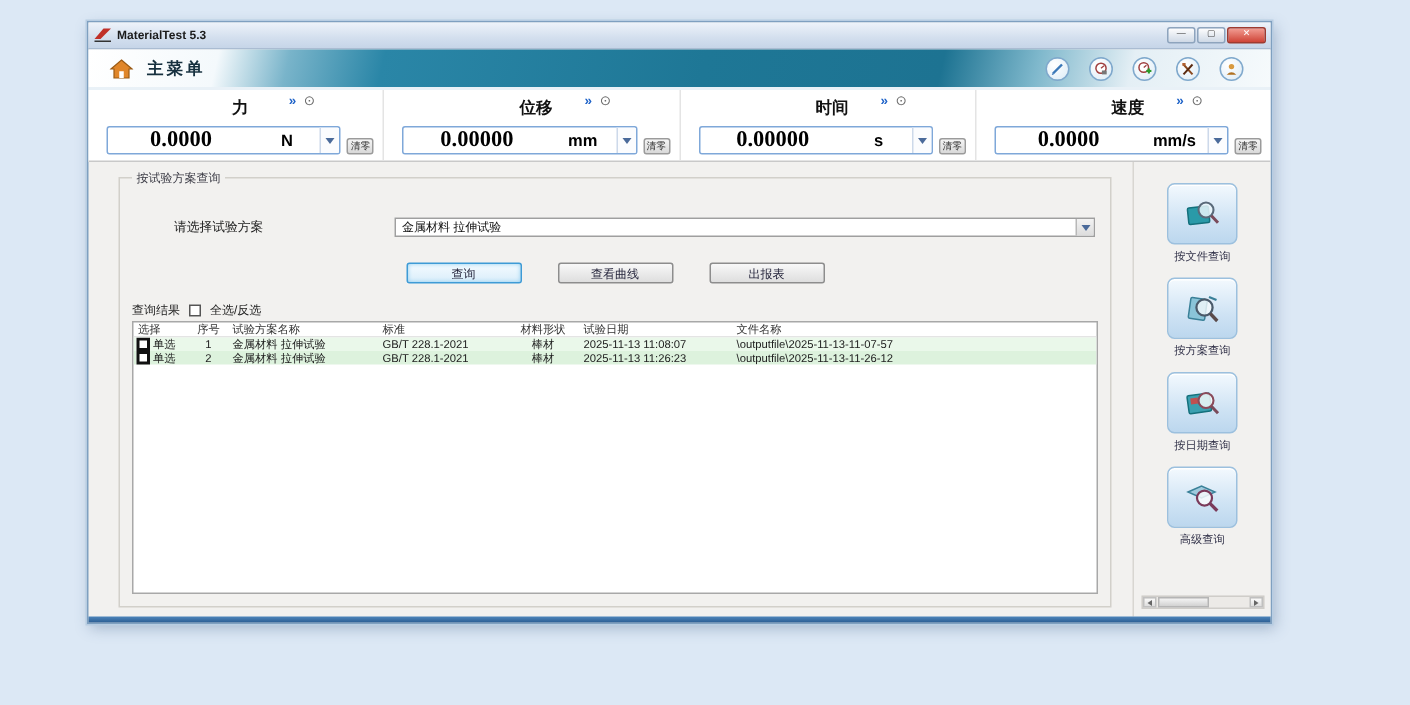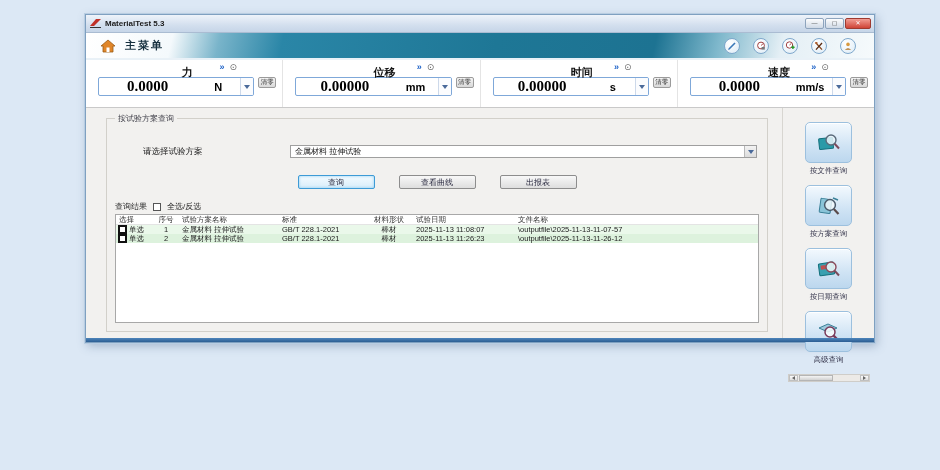--- a/index.html
+++ b/index.html
@@ -4,21 +4,21 @@
 <style>
   * { margin:0; padding:0; box-sizing:border-box; }
   html,body { width:940px; height:470px; }
   body {
     background:#dce8f5;
     font-family:"Liberation Sans","DejaVu Sans",sans-serif;
     overflow:hidden;
     position:relative;
   }
   .window {
-    position:absolute; left:85px; top:14px; width:790px; height:329px;
+    position:absolute; left:58px; top:14px; width:790px; height:402px;
     background:#f2f1ef;
     border:1px solid #7fa0c0;
     box-shadow:0 0 0 1px #b8cde2, 2px 3px 9px rgba(60,90,130,.35);
     display:flex; flex-direction:column;
   }
   
   .titlebar {
     height:18px; flex:0 0 18px;
     background:linear-gradient(to bottom,#eef3fa,#d3dfee 60%,#c6d5e8);
     border-bottom:1px solid #aabcd2;
@@ -65,21 +65,21 @@
   .meter {
     flex:1; padding:2px 6px 4px 12px; display:flex; flex-direction:column;
     border-right:1px solid #e4e4e4; position:relative;
   }
   .meter:last-child { border-right:none; }
   .meter-head { height:15px; position:relative; text-align:center; }
   .meter-label { font-size:11px; font-weight:bold; color:#111; }
   .meter-icons { position:absolute; right:22%; top:0; font-size:9px; }
   .glyph-ff { color:#1f63c8; font-weight:bold; letter-spacing:-1px; }
   .glyph-target { color:#6b6b6b; margin-left:6px; }
-  .meter-body { display:flex; align-items:flex-start; height:26px; }
+  .meter-body { display:flex; align-items:flex-end; height:26px; }
   .value-box {
     flex:1; border:1px solid #7fa8d9; border-radius:2px; background:#fff;
     display:flex; align-items:center; overflow:hidden;
   }
   .value-num { flex:1.4; text-align:center; font-size:15px; font-weight:bold; color:#000; font-family:"Liberation Serif","DejaVu Serif",serif; }
   .value-unit { flex:0 0 44px; text-align:center; font-size:11px; font-weight:bold; color:#000; }
   .combo-arrow {
     flex:0 0 13px; align-self:stretch; border-left:1px solid #cdd9ea;
     display:flex; align-items:center; justify-content:center; background:#fbfcfe;
   }

